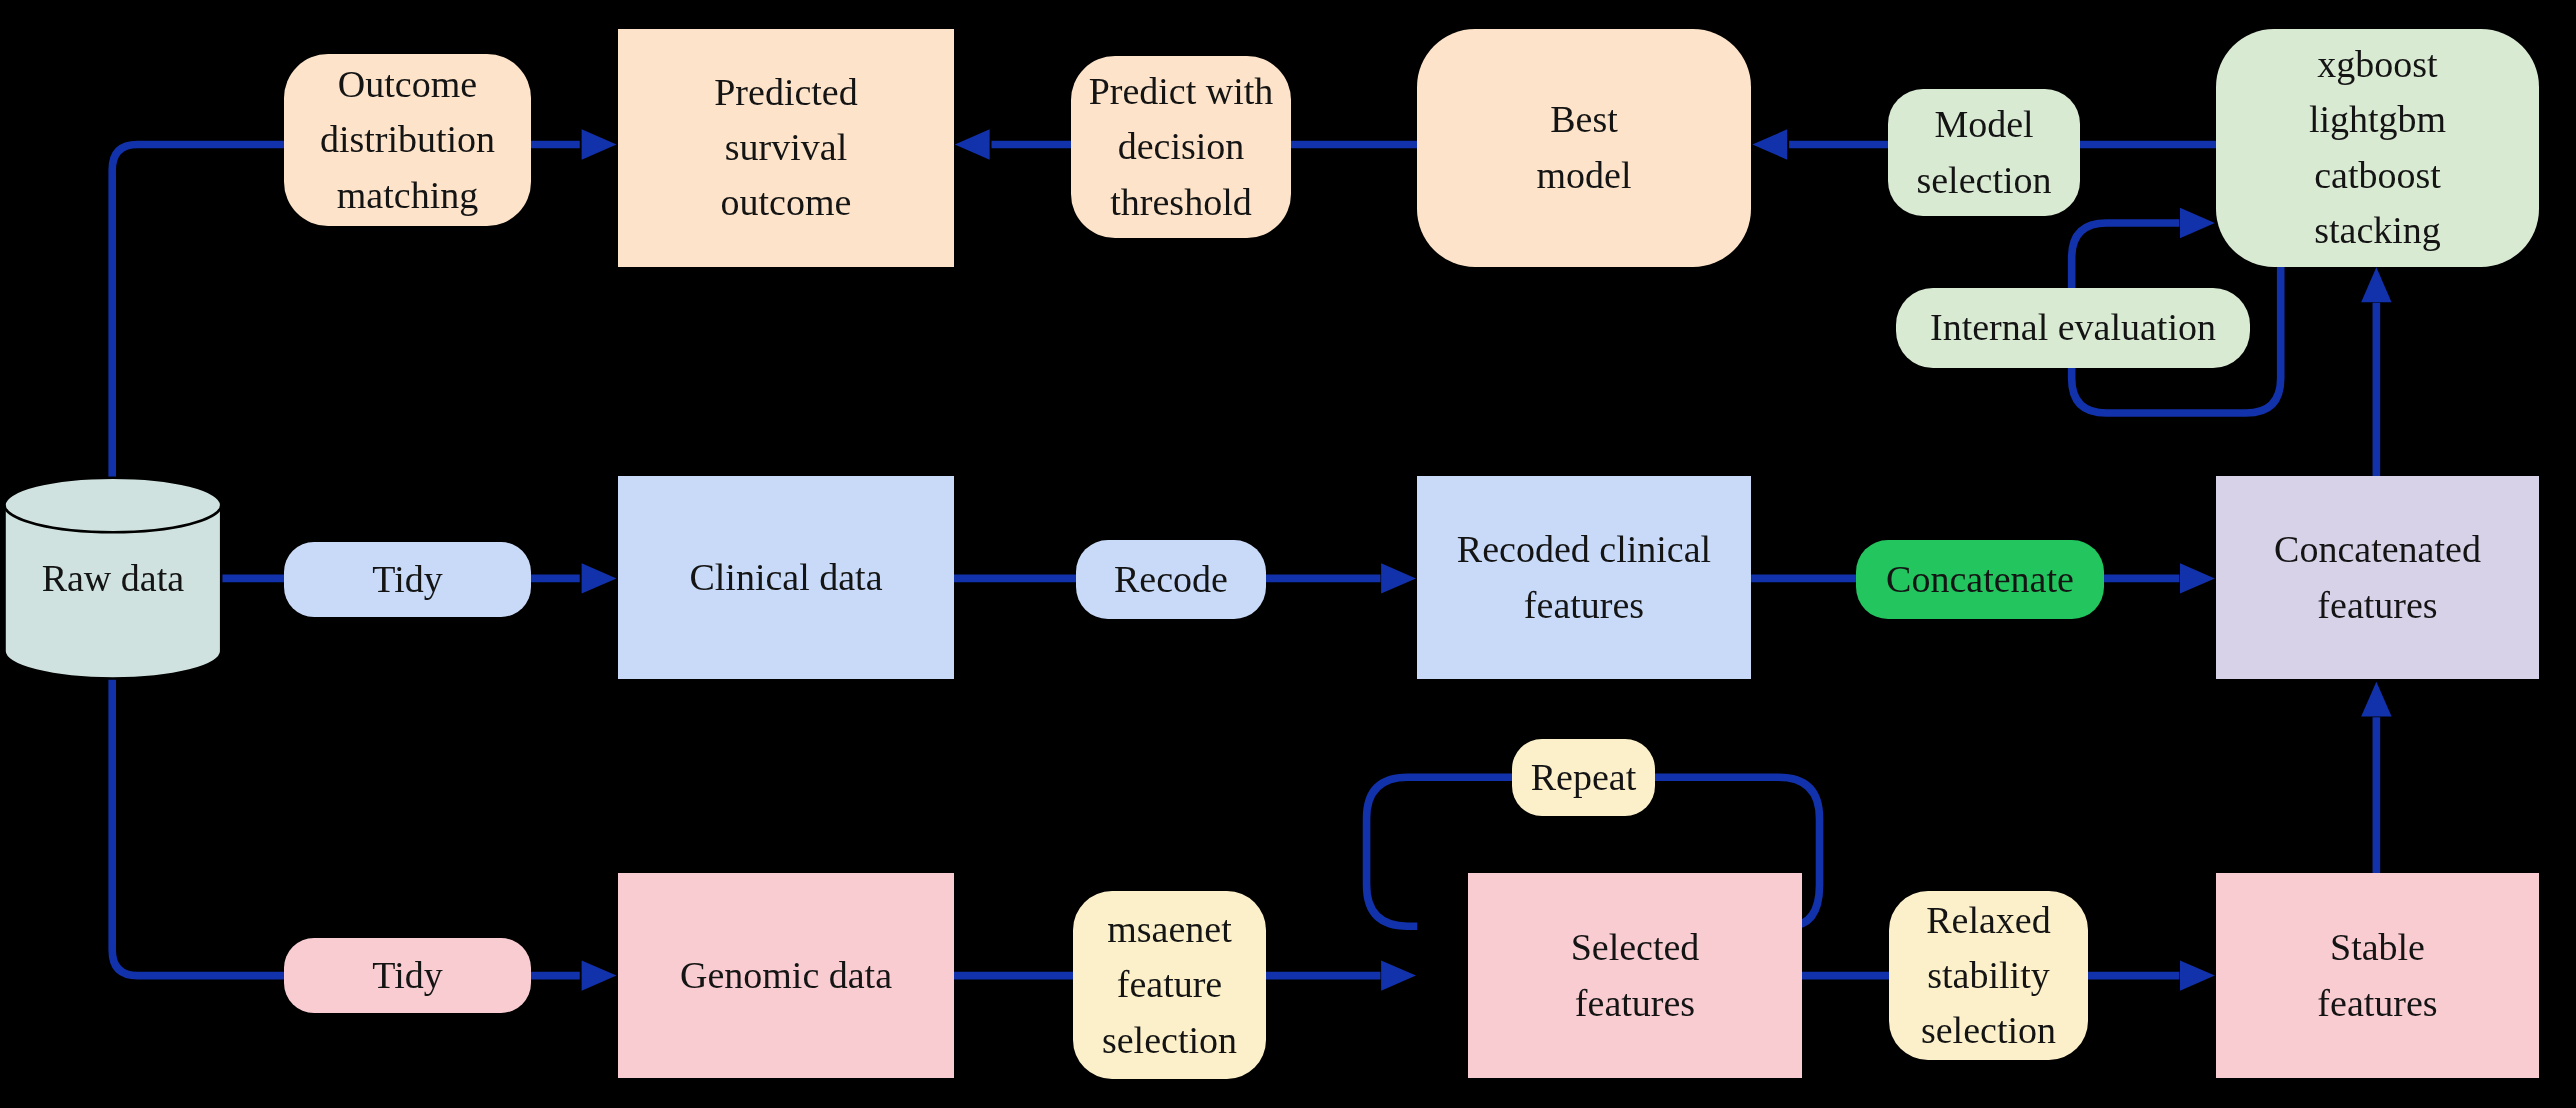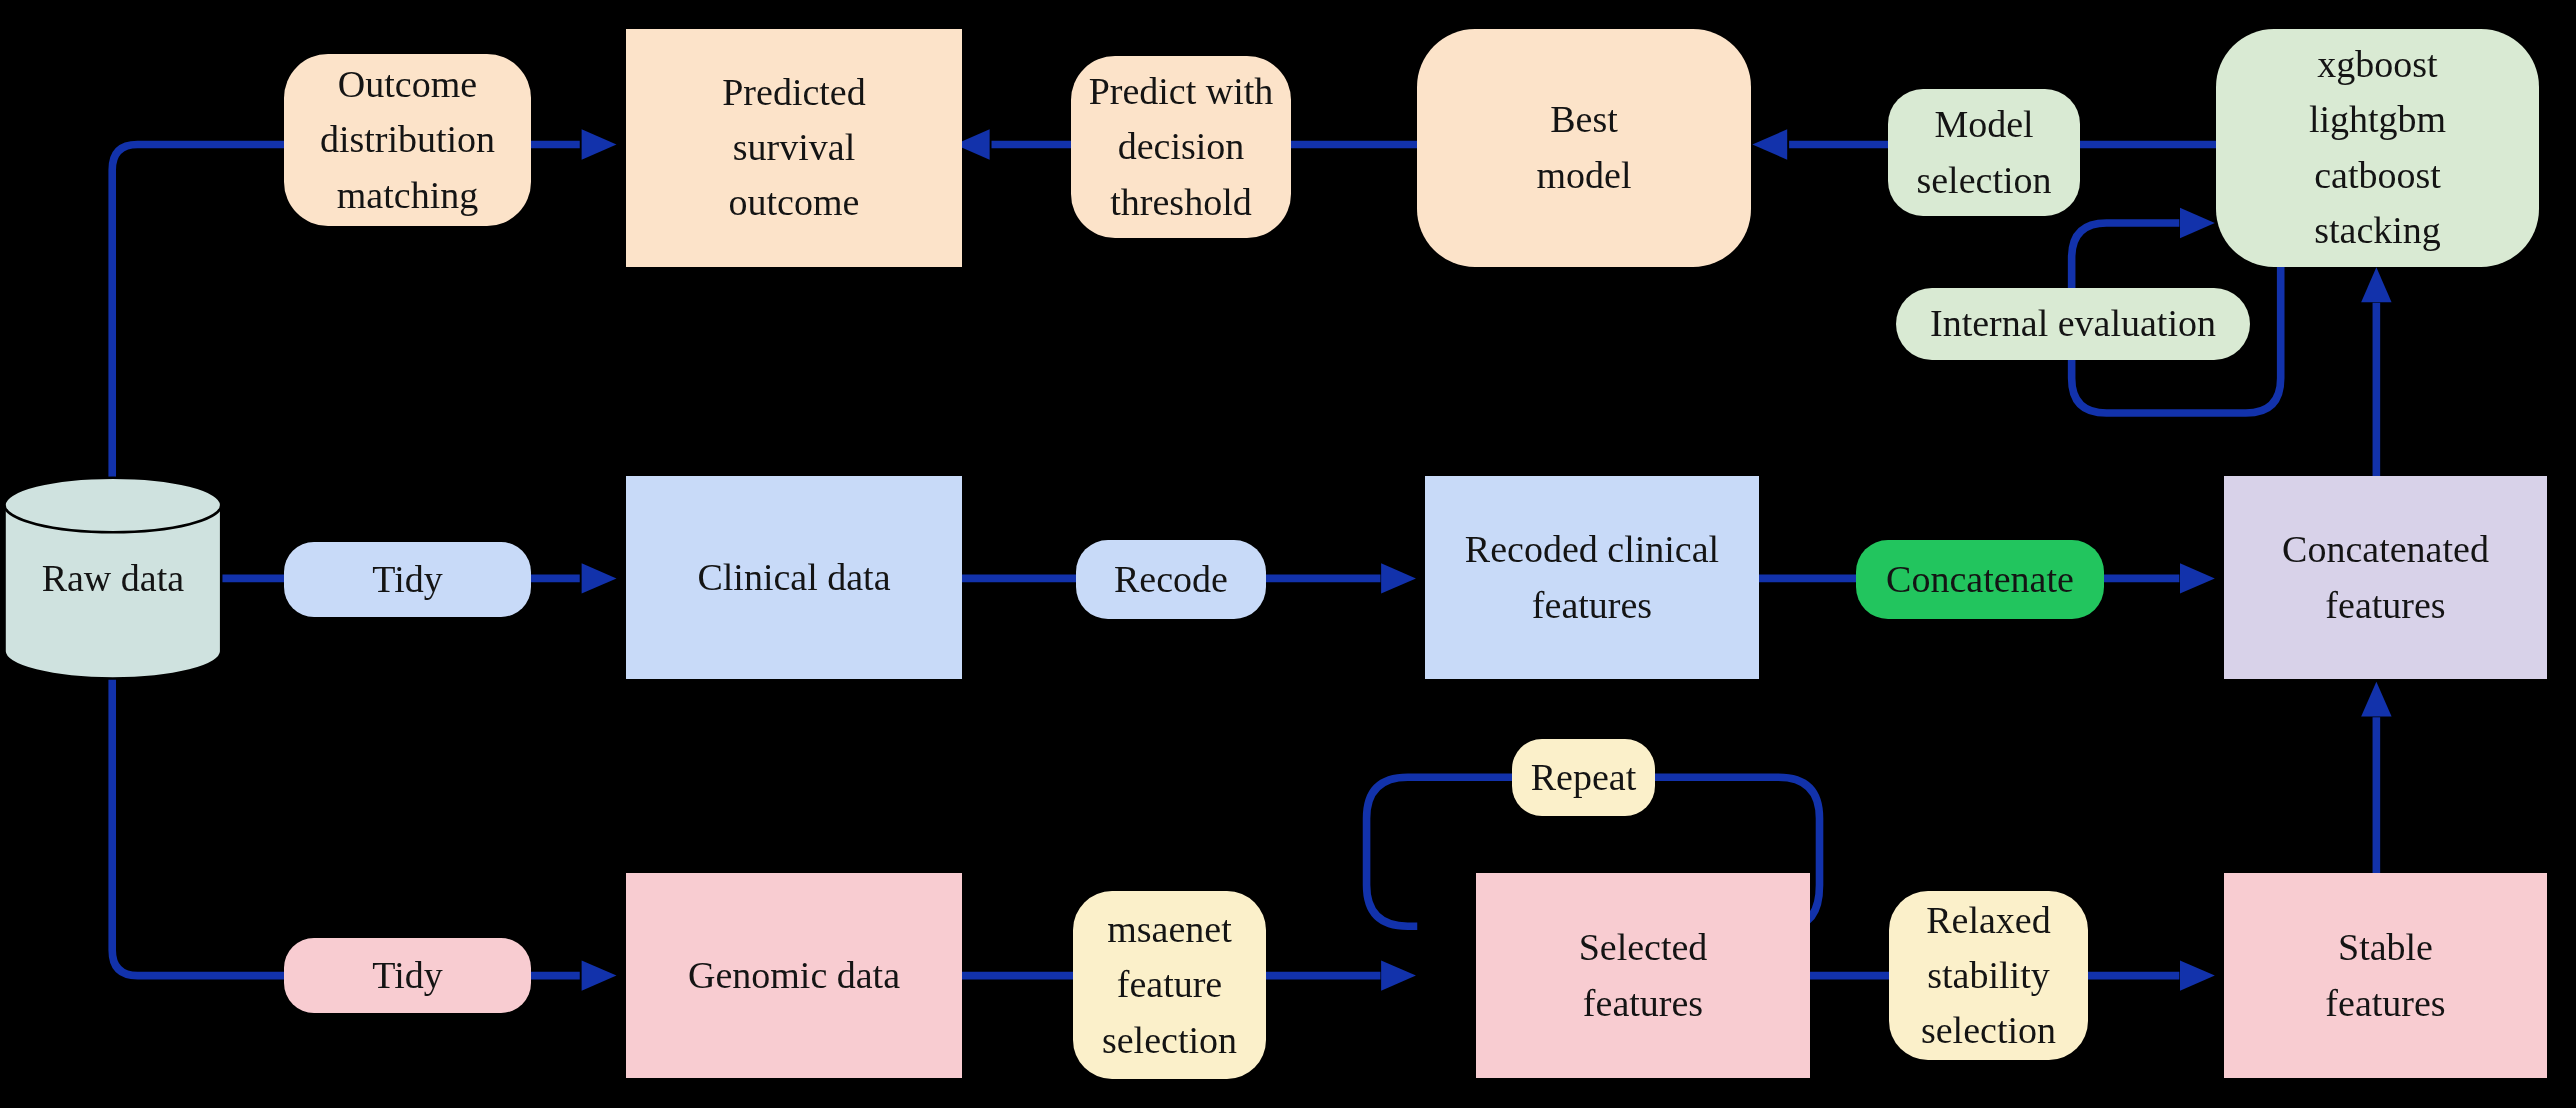--- a/index.html
+++ b/index.html
@@ -2,21 +2,21 @@
 <html style="font-size:10px"><head>
 <meta charset="utf-8">
 <style>
   html,body{margin:0;padding:0;background:#000;}
   #canvas{position:relative;width:2576px;height:1108px;background:#000;overflow:hidden;
           font-family:Liberation Serif, serif;padding-left:8px;}
   #edges{position:absolute;left:0;top:0;z-index:1;}
   .node{position:absolute;z-index:2;display:flex;align-items:center;justify-content:center;
         text-align:center;white-space:pre-line;color:#141414;font-size:38px;line-height:1.45;
         box-sizing:border-box;}
-  .rect{border-radius:0;margin-left:8px;}
+  .rect{border-radius:0;}
   .teal-label{background:transparent;}
   .edge{stroke:#1232ab;stroke-width:12;fill:none;}
   .head{fill:#1232ab;stroke:none;}
   .cyl{fill:#cfe2df;stroke:#000;stroke-width:4;}
 </style>
 </head>
 <body>
 
 <div id="canvas">
 
@@ -75,21 +75,21 @@
 decision
 threshold</div>
   <div class="node" style="left:1417px;top:28.5px;width:334px;height:238px;border-radius:58px;background:#fce3c9">Best
 model</div>
   <div class="node" style="left:1888px;top:89px;width:192px;height:127px;border-radius:35px;background:#d9ead3">Model
 selection</div>
   <div class="node" style="left:2216px;top:28.5px;width:323px;height:238px;border-radius:58px;background:#d9ead3">xgboost
 lightgbm
 catboost
 stacking</div>
-  <div class="node" style="left:1896px;top:288px;width:354px;height:72px;border-radius:37px;background:#d9ead3">Internal evaluation</div>
+  <div class="node" style="left:1896px;top:288px;width:354px;height:80px;border-radius:37px;background:#d9ead3">Internal evaluation</div>
 
   <div class="node teal-label" style="left:4.4px;top:478px;width:217px;height:201px;">Raw data</div>
   <div class="node" style="left:284px;top:542px;width:247px;height:75px;border-radius:30px;background:#c8daf8">Tidy</div>
   <div class="node rect" style="left:618px;top:476px;width:336px;height:203px;background:#c8daf8">Clinical data</div>
   <div class="node" style="left:1076px;top:540px;width:190px;height:79px;border-radius:32px;background:#c8daf8">Recode</div>
   <div class="node rect" style="left:1417px;top:476px;width:334px;height:203px;background:#c8daf8">Recoded clinical
 features</div>
   <div class="node" style="left:1856px;top:540px;width:248px;height:79px;border-radius:32px;background:#22c55e">Concatenate</div>
   <div class="node rect" style="left:2216px;top:476px;width:323px;height:203px;background:#d8d2e9">Concatenated
 features</div>

